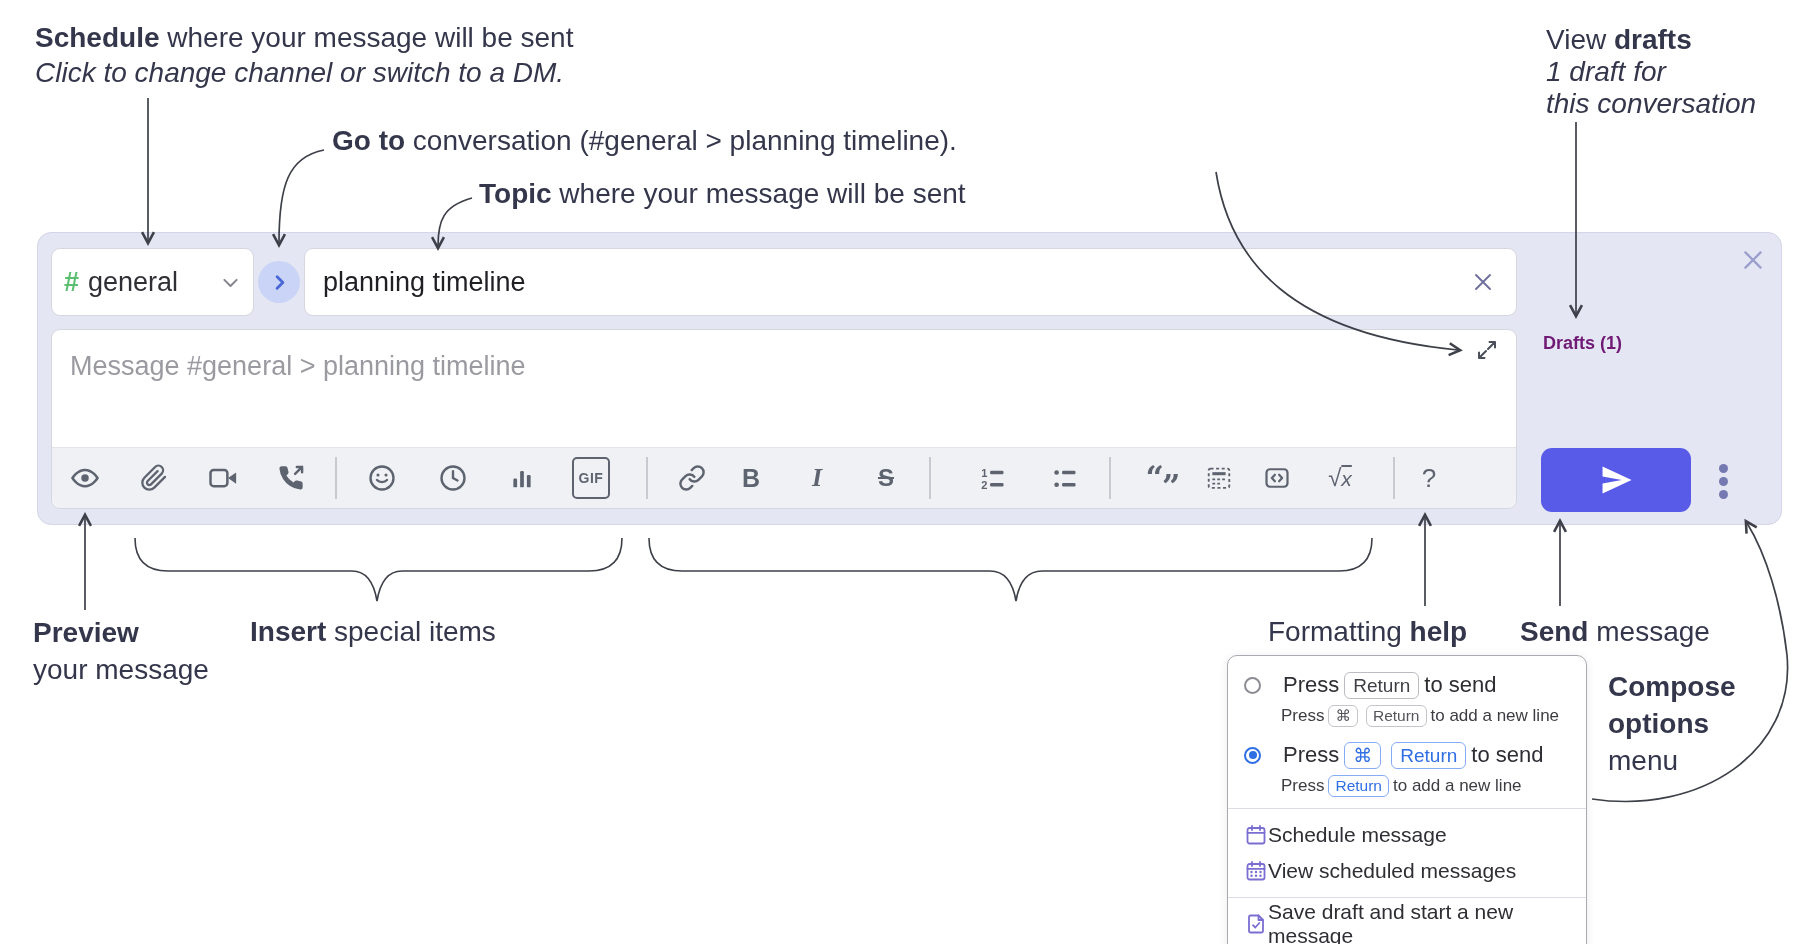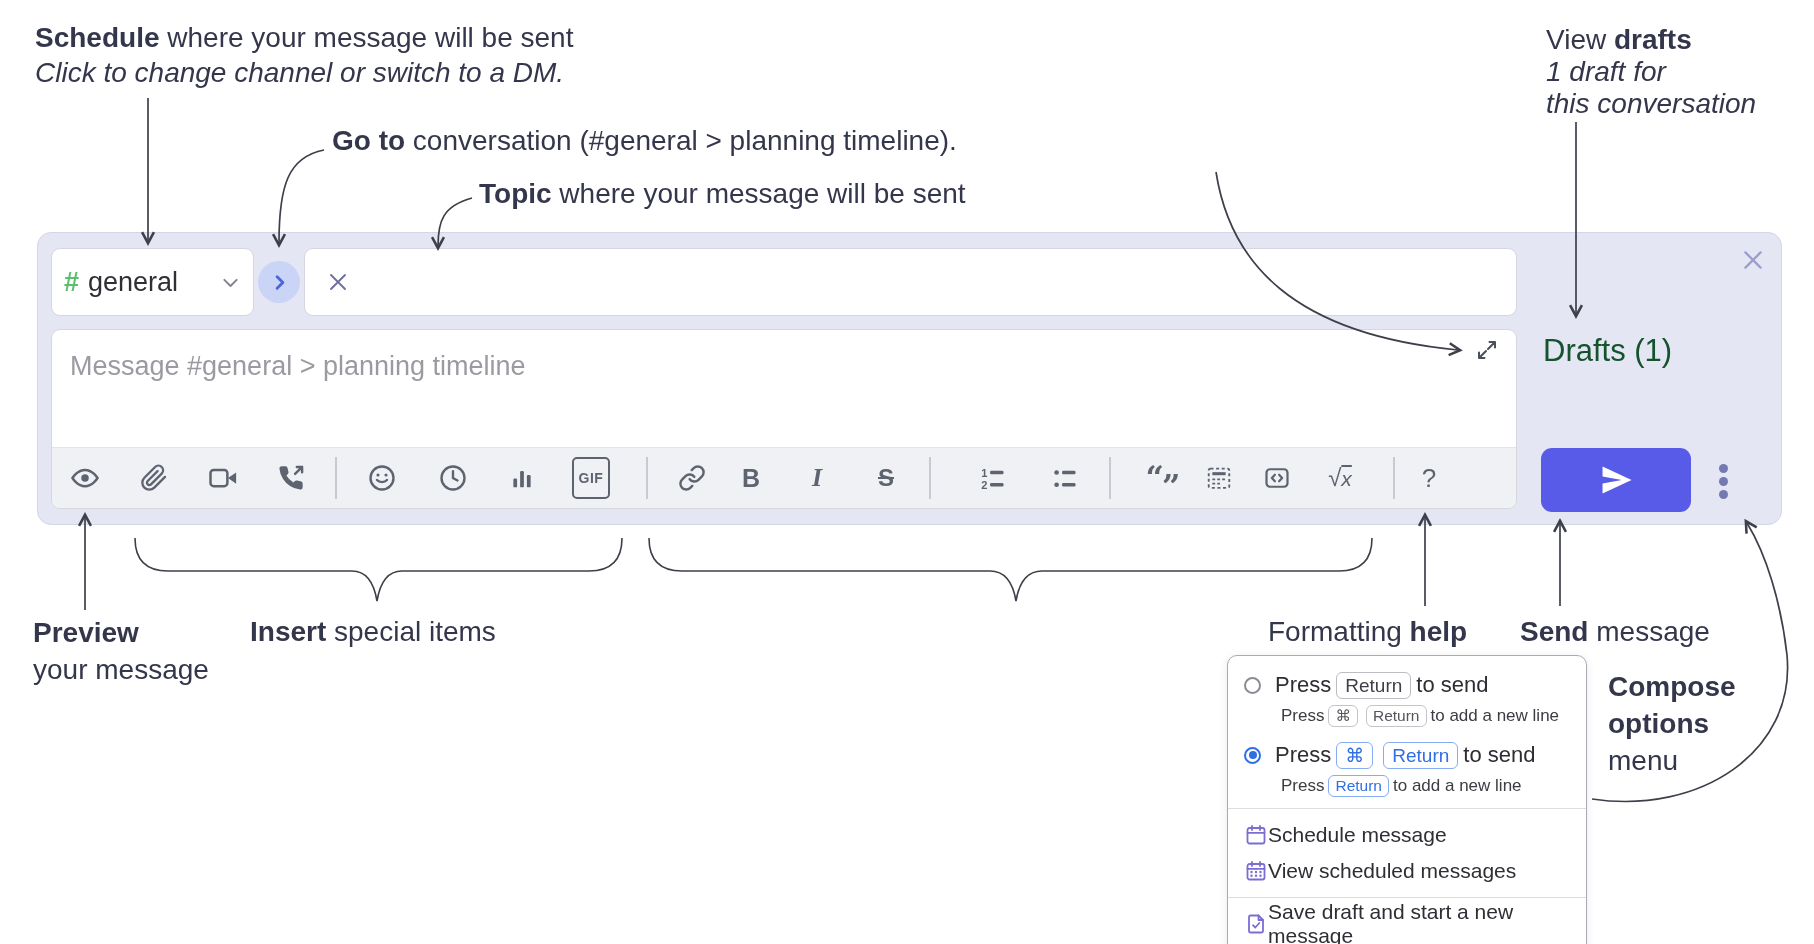--- a/index.html
+++ b/index.html
@@ -37,31 +37,31 @@
   .tb-div{position:absolute;top:9px;width:2px;height:42px;background:#c9cad1;}
   .gif-box{border:2px solid #5d6470;border-radius:5px;font-size:14px;font-weight:700;padding:11px 5px;letter-spacing:.5px;}
   .txt-b{font-size:25px;font-weight:700;}
   .txt-i{font-size:26px;font-style:italic;font-weight:600;font-family:"Liberation Serif",serif;}
   .txt-s{font-size:24px;font-weight:600;text-decoration:line-through;}
   .txt-q{font-family:"DejaVu Serif",serif;font-weight:700;font-size:32px;letter-spacing:-2px;}
   .q-close{position:relative;top:8px;}
   .txt-m{font-size:24px;}
   .mx{font-style:italic;text-decoration:overline;font-size:21px;}
   .txt-h{font-size:26px;font-weight:500;}
-  .drafts{position:absolute;left:1505px;top:100px;font-size:31px;color:#14532d;font-weight:400;cursor:pointer;}
+  .drafts{position:absolute;left:1505px;top:100px;font-size:18px;color:#701a75;font-weight:700;cursor:pointer;}
   .send{position:absolute;left:1503px;top:215px;width:150px;height:64px;background:#585ae8;border:none;
         border-radius:11px;display:flex;align-items:center;justify-content:center;cursor:pointer;}
   .vdots{position:absolute;left:1681px;top:227px;width:10px;cursor:pointer;}
   .vdots span{display:block;width:9px;height:9px;border-radius:50%;background:#7579b2;margin:4px 0;}
 
   
   .popup{position:absolute;left:1227px;top:655px;width:360px;background:#fff;border:1.5px solid #aaaab4;
          border-radius:10px;box-sizing:border-box;padding:12px 16px 10px 16px;z-index:4;
          box-shadow:0 2px 8px rgba(40,40,60,.10);}
-  .opt{display:flex;align-items:center;gap:14px;font-size:22px;color:#2d2d33;height:34px;}
+  .opt{display:flex;align-items:center;gap:22px;font-size:22px;color:#2d2d33;height:34px;}
   .radio{width:17px;height:17px;border:2px solid #8b8b94;border-radius:50%;box-sizing:border-box;flex:none;}
   .radio.sel{border-color:#2f6fe3;position:relative;}
   .radio.sel::after{content:"";position:absolute;left:2.5px;top:2.5px;width:8px;height:8px;border-radius:50%;background:#2f6fe3;}
   .opt-sub{margin:1px 0 9px 37px;font-size:17px;color:#3c3c42;display:flex;align-items:center;height:26px;}
   .kbd{display:inline-block;border:1.5px solid #bcbcc2;border-radius:6px;background:#fff;color:#3f3f46;
        font-size:19px;line-height:25px;padding:0 8px;margin:0 5px;}
   .kbd.sm{font-size:15.5px;line-height:20px;padding:0 6px;margin:0 4px;color:#55555c;border-color:#c4c4ca;}
   .kbd.blue{border-color:#86acf5;color:#2f6fe3;}
   .pop-div{border-top:1px solid #dcdce2;margin:8px -16px;}
   .mitem{display:flex;align-items:center;font-size:21px;color:#2e2e34;height:36px;cursor:pointer;}
@@ -136,20 +136,21 @@
       </svg>
     </div>
 
     <button class="goto-btn">
       <svg width="23" height="23" viewBox="0 0 24 24">
         <polyline points="9.5,6 15.5,12 9.5,18" fill="none" stroke="#4968d6" stroke-width="3" stroke-linecap="round" stroke-linejoin="round"></polyline>
       </svg>
     </button>
 
     <div class="whitebox topic-input">
+      <span class="topic-text">planning timeline</span>
       <button class="icon-btn" style="width:30px;height:30px;color:#6f6f9d;">
         <svg width="24" height="24" viewBox="0 0 24 24">
             <path d="M5 5 L19 19 M19 5 L5 19" stroke="currentColor" stroke-width="1.9" stroke-linecap="round"></path>
           </svg>
       </button>
     </div>
 
     <button class="icon-btn close-x">
       <svg width="26" height="26" viewBox="0 0 24 24">
           <path d="M5 5 L19 19 M19 5 L5 19" stroke="currentColor" stroke-width="2.1" stroke-linecap="round"></path>

